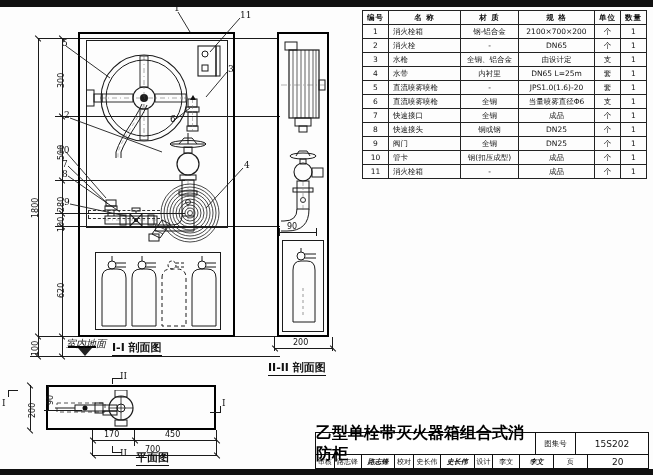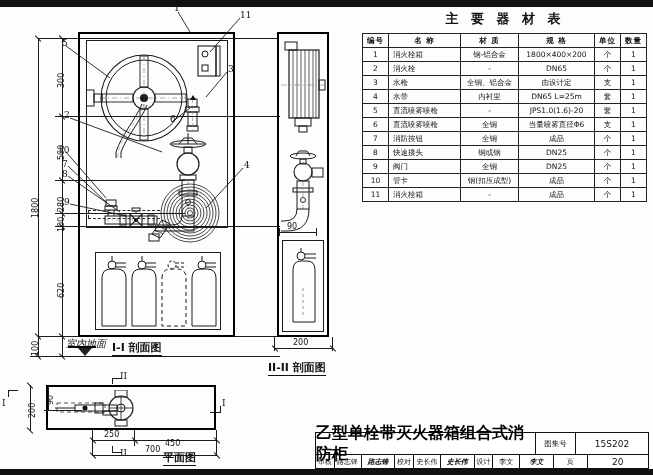--- a/index.html
+++ b/index.html
@@ -485,34 +485,33 @@
     <div class="dim-text dim-vert" style="left:46px; top:405px;">90</div>
     <div class="ln hl" style="left:44px; top:410px; width:38px;"></div>
 
     <div class="ln hl" style="left:92px; top:440px; width:124px;"></div>
     <div class="ln vl" style="left:92px; top:430px; height:26px;"></div>
     <div class="ln vl" style="left:134px; top:430px; height:16px;"></div>
     <div class="ln vl" style="left:216px; top:430px; height:26px;"></div>
     <div class="tick45" style="left:89px; top:440px;"></div>
     <div class="tick45" style="left:131px; top:440px;"></div>
     <div class="tick45" style="left:213px; top:440px;"></div>
-    <div class="dim-text" style="left:104px; top:430px;">250</div>
-    <div class="dim-text" style="left:165px; top:439px;">450</div>
+    <div class="dim-text" style="left:104px; top:430px;">170</div>
+    <div class="dim-text" style="left:165px; top:430px;">450</div>
     <div class="ln hl" style="left:92px; top:455px; width:124px;"></div>
     <div class="tick45" style="left:89px; top:455px;"></div>
     <div class="tick45" style="left:213px; top:455px;"></div>
     <div class="dim-text" style="left:145px; top:445px;">700</div>
 
-    <div class="viewlabel" style="left:163px; top:450px;">
+    <div class="viewlabel" style="left:136px; top:450px;">
       <span class="ul">平面图</span>
     </div>
   </div>
 
   <div id="parts-wrap">
-    <div id="parts-title">主 要 器 材 表</div>
     <table class="parts">
       <colgroup>
         <col class="c0">
           <col class="c1">
           <col class="c2">
           <col class="c3">
           <col class="c4">
           <col class="c5">
       </colgroup>
       <thead>
@@ -523,21 +522,21 @@
           <th>规  格</th>
           <th>单位</th>
           <th>数量</th>
         </tr>
       </thead>
       <tbody id="parts-body">
           <tr>
             <td>1</td>
             <td class="name">消火栓箱</td>
             <td>钢-铝合金</td>
-            <td>1800×400×200</td>
+            <td>2100×700×200</td>
             <td>个</td>
             <td>1</td>
           </tr>
           <tr>
             <td>2</td>
             <td class="name">消火栓</td>
             <td>-</td>
             <td>DN65</td>
             <td>个</td>
             <td>1</td>
@@ -569,21 +568,21 @@
           <tr>
             <td>6</td>
             <td class="name">直流喷雾喷枪</td>
             <td>全铜</td>
             <td>当量喷雾直径Φ6</td>
             <td>支</td>
             <td>1</td>
           </tr>
           <tr>
             <td>7</td>
-            <td class="name">消防按钮</td>
+            <td class="name">快速接口</td>
             <td>全铜</td>
             <td>成品</td>
             <td>个</td>
             <td>1</td>
           </tr>
           <tr>
             <td>8</td>
             <td class="name">快速接头</td>
             <td>铜或钢</td>
             <td>DN25</td>

